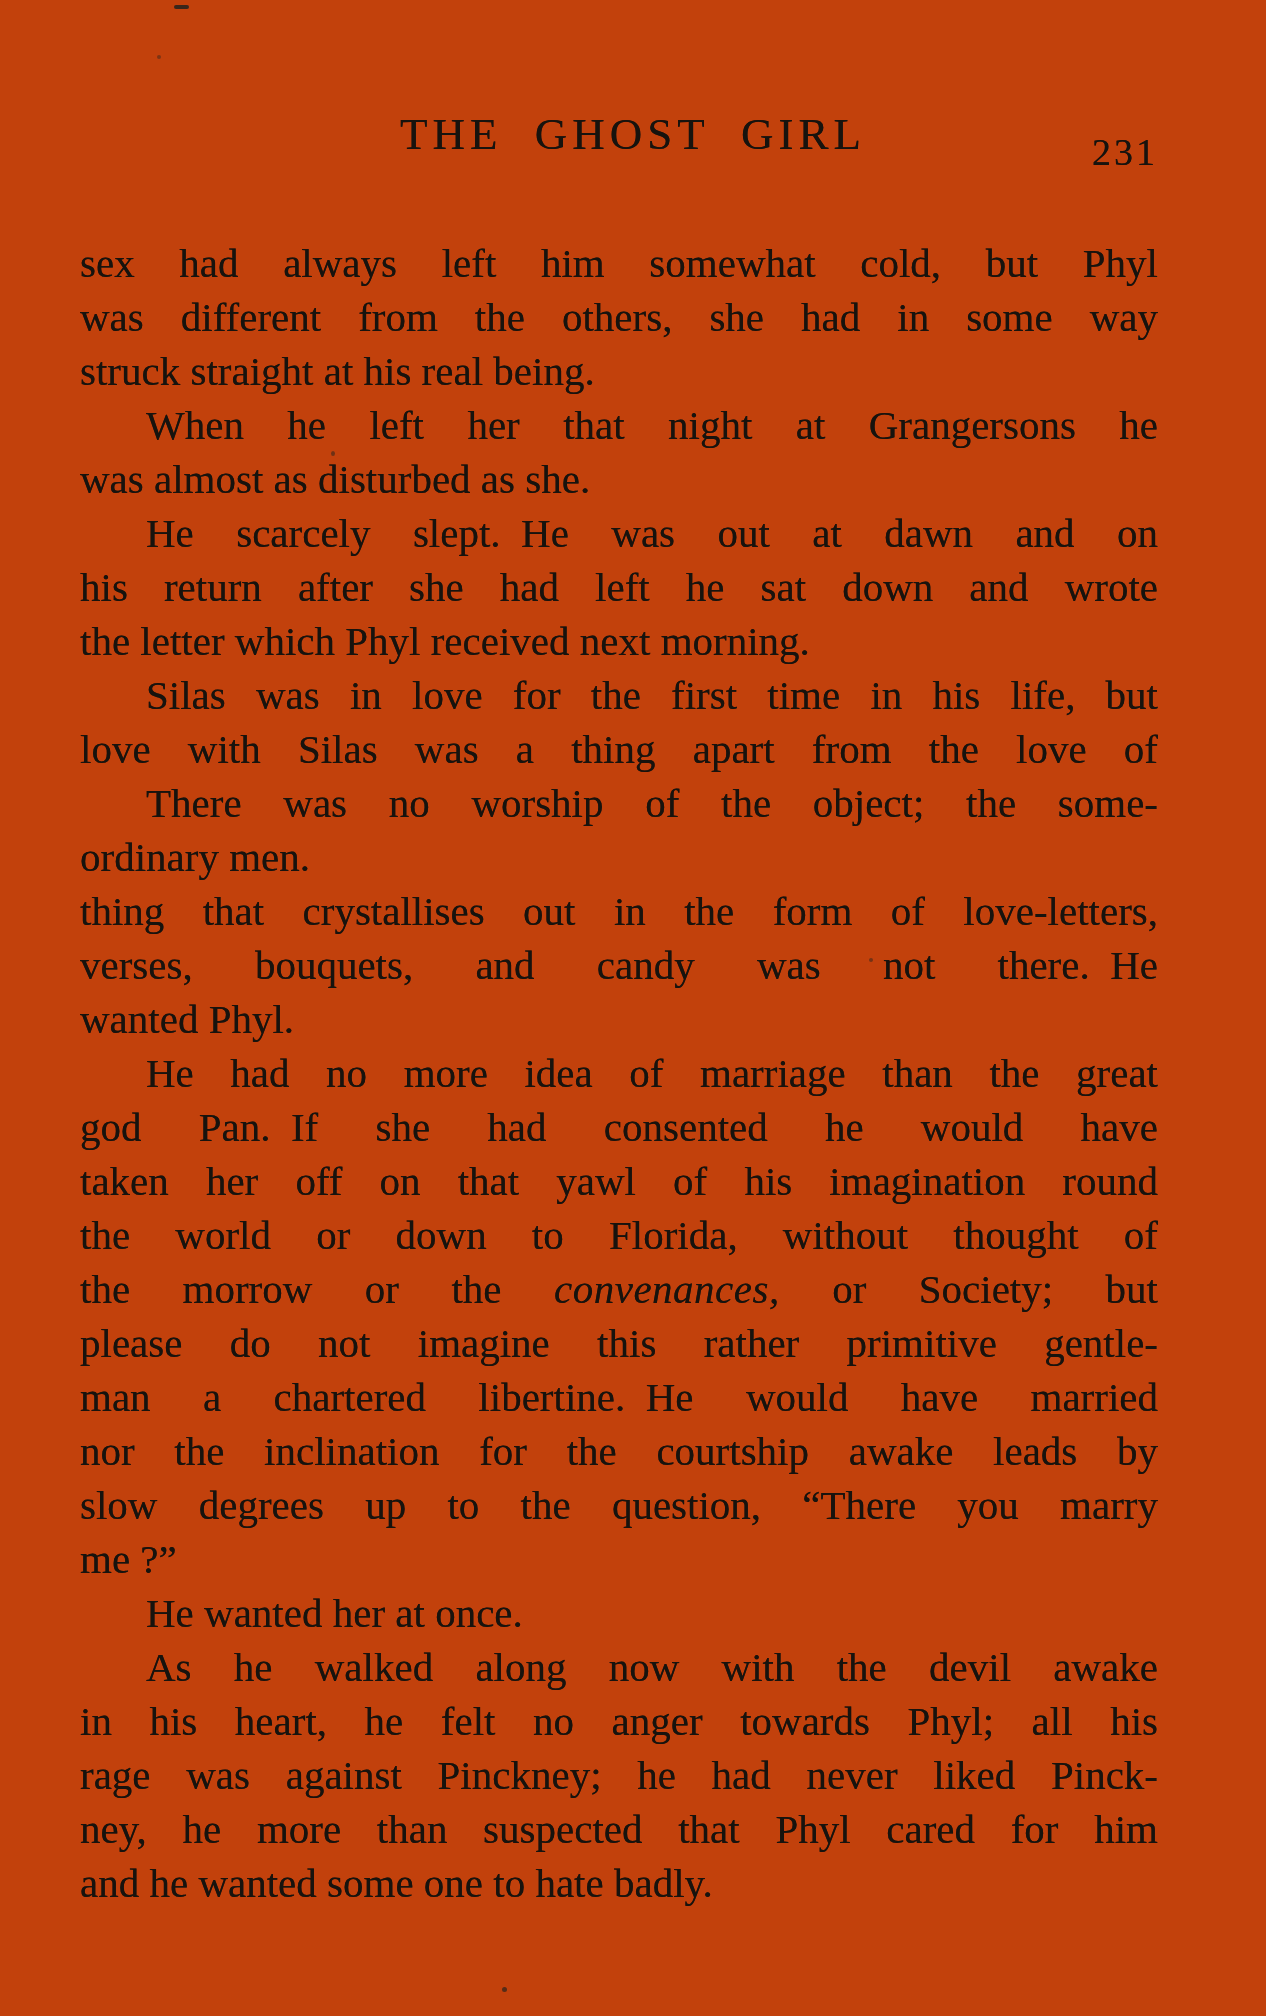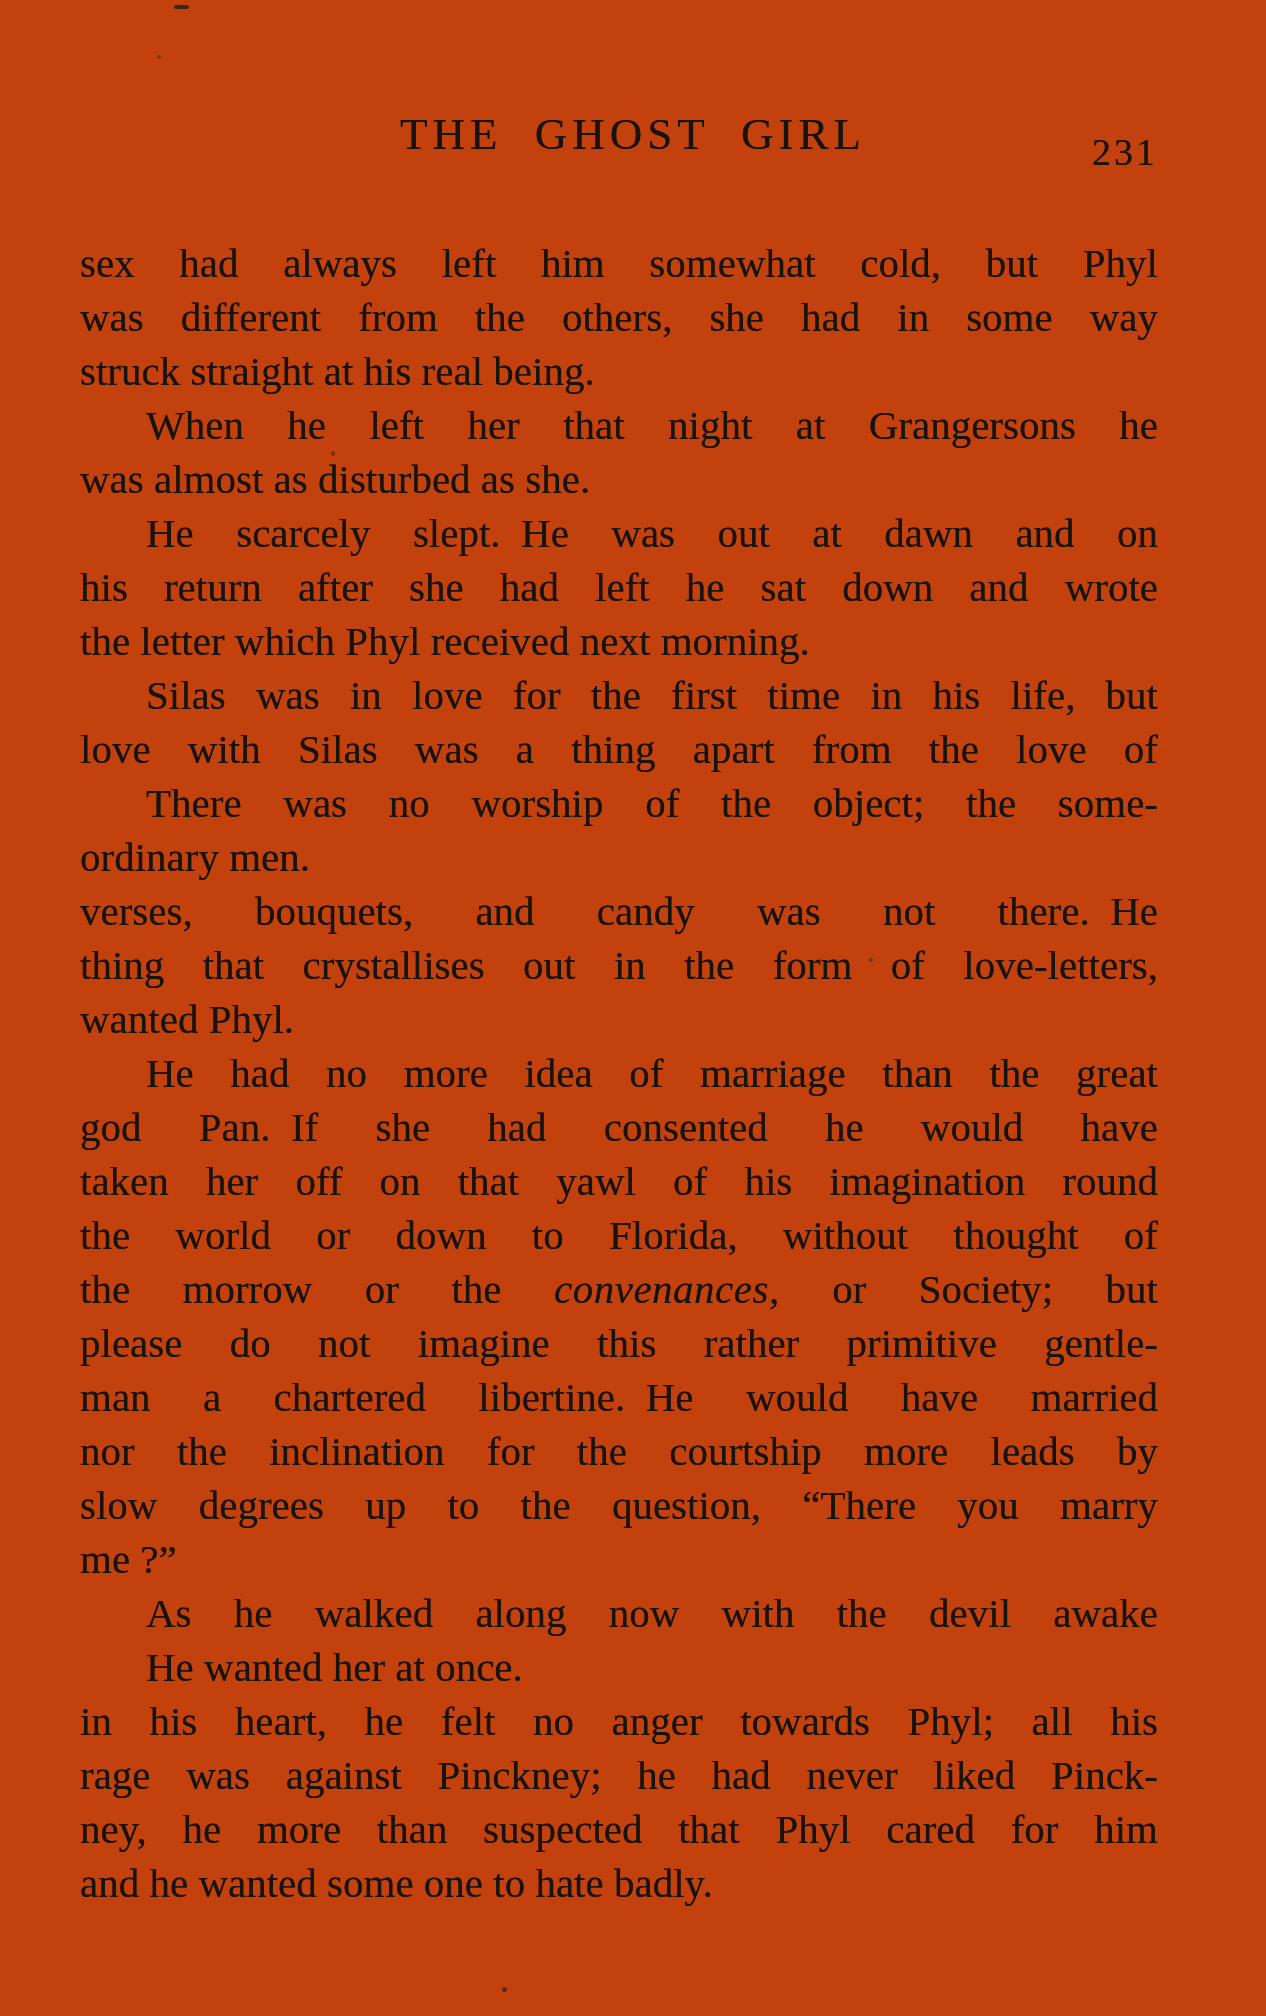--- a/index.html
+++ b/index.html
@@ -85,35 +85,35 @@
       <div class="text-line">struck straight at his real being.</div>
       <div class="text-line just ind">When he left her that night at Grangersons he</div>
       <div class="text-line">was almost as disturbed as she.</div>
       <div class="text-line just ind">He scarcely slept. He was out at dawn and on</div>
       <div class="text-line just">his return after she had left he sat down and wrote</div>
       <div class="text-line">the letter which Phyl received next morning.</div>
       <div class="text-line just ind">Silas was in love for the first time in his life, but</div>
       <div class="text-line just">love with Silas was a thing apart from the love of</div>
       <div class="text-line just ind">There was no worship of the object; the some-</div>
       <div class="text-line">ordinary men.</div>
+      <div class="text-line just">thing that crystallises out in the form of love-letters,</div>
       <div class="text-line just">verses, bouquets, and candy was not there. He</div>
-      <div class="text-line just">thing that crystallises out in the form of love-letters,</div>
       <div class="text-line">wanted Phyl.</div>
       <div class="text-line just ind">He had no more idea of marriage than the great</div>
       <div class="text-line just">god Pan. If she had consented he would have</div>
       <div class="text-line just">taken her off on that yawl of his imagination round</div>
       <div class="text-line just">the world or down to Florida, without thought of</div>
       <div class="text-line just">the morrow or the <i>convenances,</i> or Society; but</div>
       <div class="text-line just">please do not imagine this rather primitive gentle-</div>
       <div class="text-line just">man a chartered libertine. He would have married</div>
-      <div class="text-line just">nor the inclination for the courtship more leads by</div>
+      <div class="text-line just">nor the inclination for the courtship awake leads by</div>
       <div class="text-line just">slow degrees up to the question, “There you marry</div>
       <div class="text-line">me ?”</div>
+      <div class="text-line ind">He wanted her at once.</div>
       <div class="text-line just ind">As he walked along now with the devil awake</div>
-      <div class="text-line ind">He wanted her at once.</div>
       <div class="text-line just">in his heart, he felt no anger towards Phyl; all his</div>
       <div class="text-line just">rage was against Pinckney; he had never liked Pinck-</div>
       <div class="text-line just">ney, he more than suspected that Phyl cared for him</div>
       <div class="text-line">and he wanted some one to hate badly.</div>
     </div>
 
   <div class="scan-artifact artifact-dash-top"></div>
   <div class="scan-artifact artifact-dot-top"></div>
   <div class="scan-artifact artifact-dot-mid"></div>
   <div class="scan-artifact artifact-dot-right"></div>

